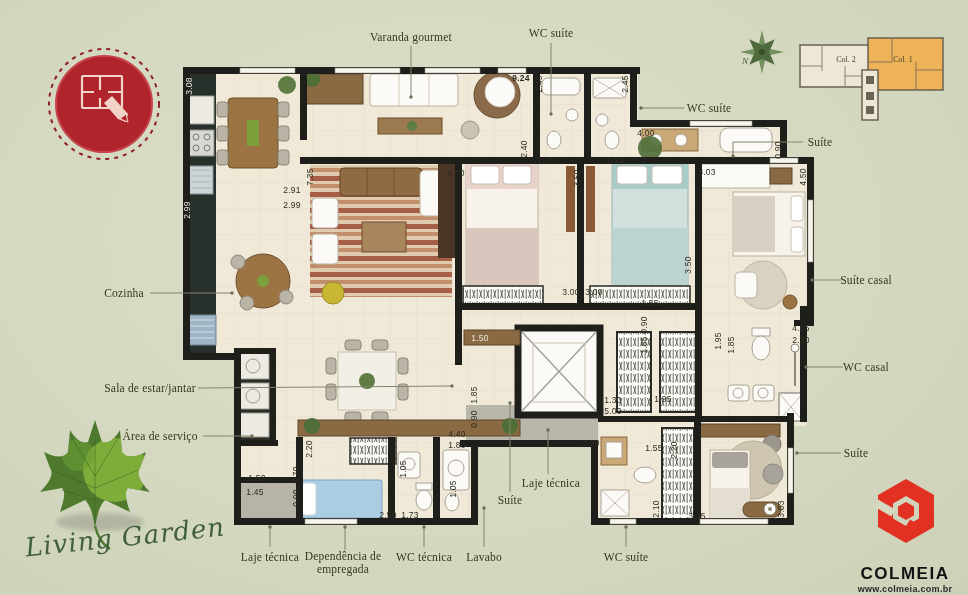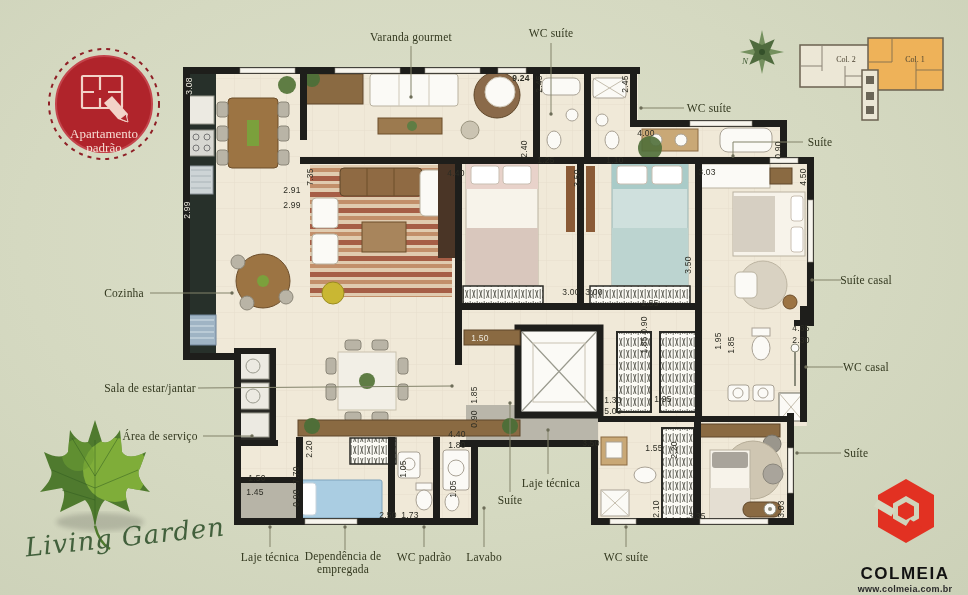--- a/index.html
+++ b/index.html
@@ -438,21 +438,21 @@
       <div class="plan-label" style="left: 150px; top: 388px;">Sala de estar/jantar</div>
       <div class="plan-label" style="left: 160px; top: 436px;">Área de serviço</div>
       <div class="plan-label" style="left: 866px; top: 280px;">Suíte casal</div>
       <div class="plan-label" style="left: 866px; top: 367px;">WC casal</div>
       <div class="plan-label" style="left: 856px; top: 453px;">Suíte</div>
       <div class="plan-label" style="left: 270px; top: 557px;">Laje técnica</div>
       <div class="plan-label" style="left: 343px; top: 563px;">
         <div>Dependência de</div>
         <div>empregada</div>
       </div>
-      <div class="plan-label" style="left: 424px; top: 557px;">WC padrão</div>
+      <div class="plan-label" style="left: 424px; top: 557px;">WC técnica</div>
       <div class="plan-label" style="left: 484px; top: 557px;">Lavabo</div>
       <div class="plan-label" style="left: 626px; top: 557px;">WC suíte</div>
       <div class="plan-label" style="left: 551px; top: 483px;">Laje técnica</div>
       <div class="plan-label" style="left: 510px; top: 500px;">Suíte</div>
       <div class="dim" style="left: 521px; top: 78px; transform: translate(-50%, -50%); font-weight: bold;">9.24</div>
       <div class="dim" style="left: 539px; top: 84px; transform: translate(-50%, -50%) rotate(-90deg);">2.45</div>
       <div class="dim" style="left: 625px; top: 84px; transform: translate(-50%, -50%) rotate(-90deg);">2.45</div>
       <div class="dim" style="left: 646px; top: 133px; transform: translate(-50%, -50%);">4.00</div>
       <div class="dim" style="left: 778px; top: 150px; transform: translate(-50%, -50%) rotate(-90deg);">0.90</div>
       <div class="dim" style="left: 803px; top: 177px; transform: translate(-50%, -50%) rotate(-90deg);">4.50</div>
@@ -496,28 +496,24 @@
       <div class="dim" style="left: 388px; top: 515px; transform: translate(-50%, -50%);">2.50</div>
       <div class="dim" style="left: 410px; top: 515px; transform: translate(-50%, -50%);">1.73</div>
       <div class="dim" style="left: 591px; top: 443px; transform: translate(-50%, -50%);">3.50</div>
       <div class="dim" style="left: 654px; top: 448px; transform: translate(-50%, -50%);">1.55</div>
       <div class="dim" style="left: 674px; top: 450px; transform: translate(-50%, -50%) rotate(-90deg);">2.20</div>
       <div class="dim" style="left: 656px; top: 509px; transform: translate(-50%, -50%) rotate(-90deg);">2.10</div>
       <div class="dim" style="left: 697px; top: 516px; transform: translate(-50%, -50%);">3.35</div>
       <div class="dim" style="left: 781px; top: 509px; transform: translate(-50%, -50%) rotate(-90deg);">3.03</div>
     </div>
 
-<div id="badge">
-  <div class="btext l1">Apartamento</div>
-  <div class="btext l2">padrão</div>
-</div>
 
 <div id="compass-n">N</div>
 <div class="kp-label" style="left:846px;top:59px;">Col. 2</div>
-<div class="kp-label" style="left:903px;top:59px;margin-left:12px;">Col. 1</div>
+<div class="kp-label" style="left:903px;top:59px;">Col. 1</div>
 
 <div id="brand">
   <div style="height:86px"></div>
   <div class="bname">COLMEIA</div>
   <div class="burl">www.colmeia.com.br</div>
 </div>
 
 <div id="watermark">Living Garden</div>
 
 </div>

